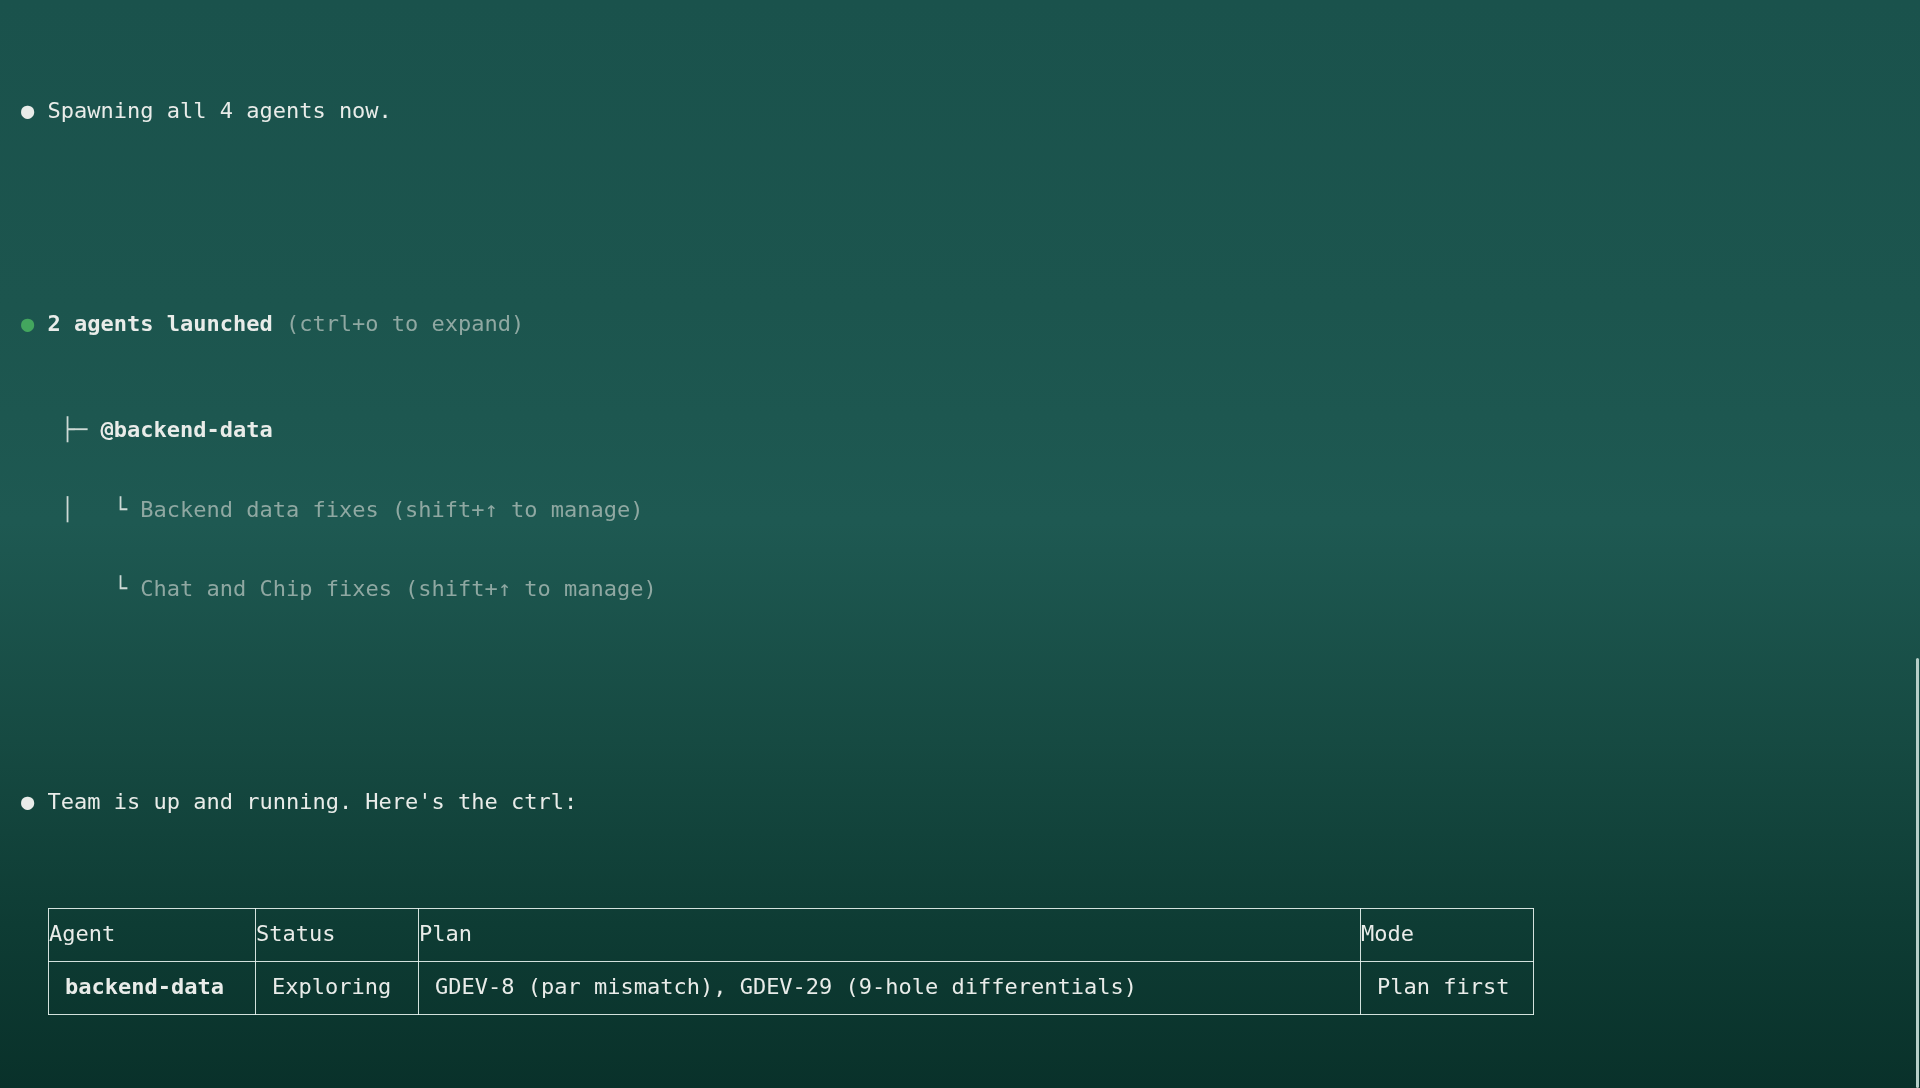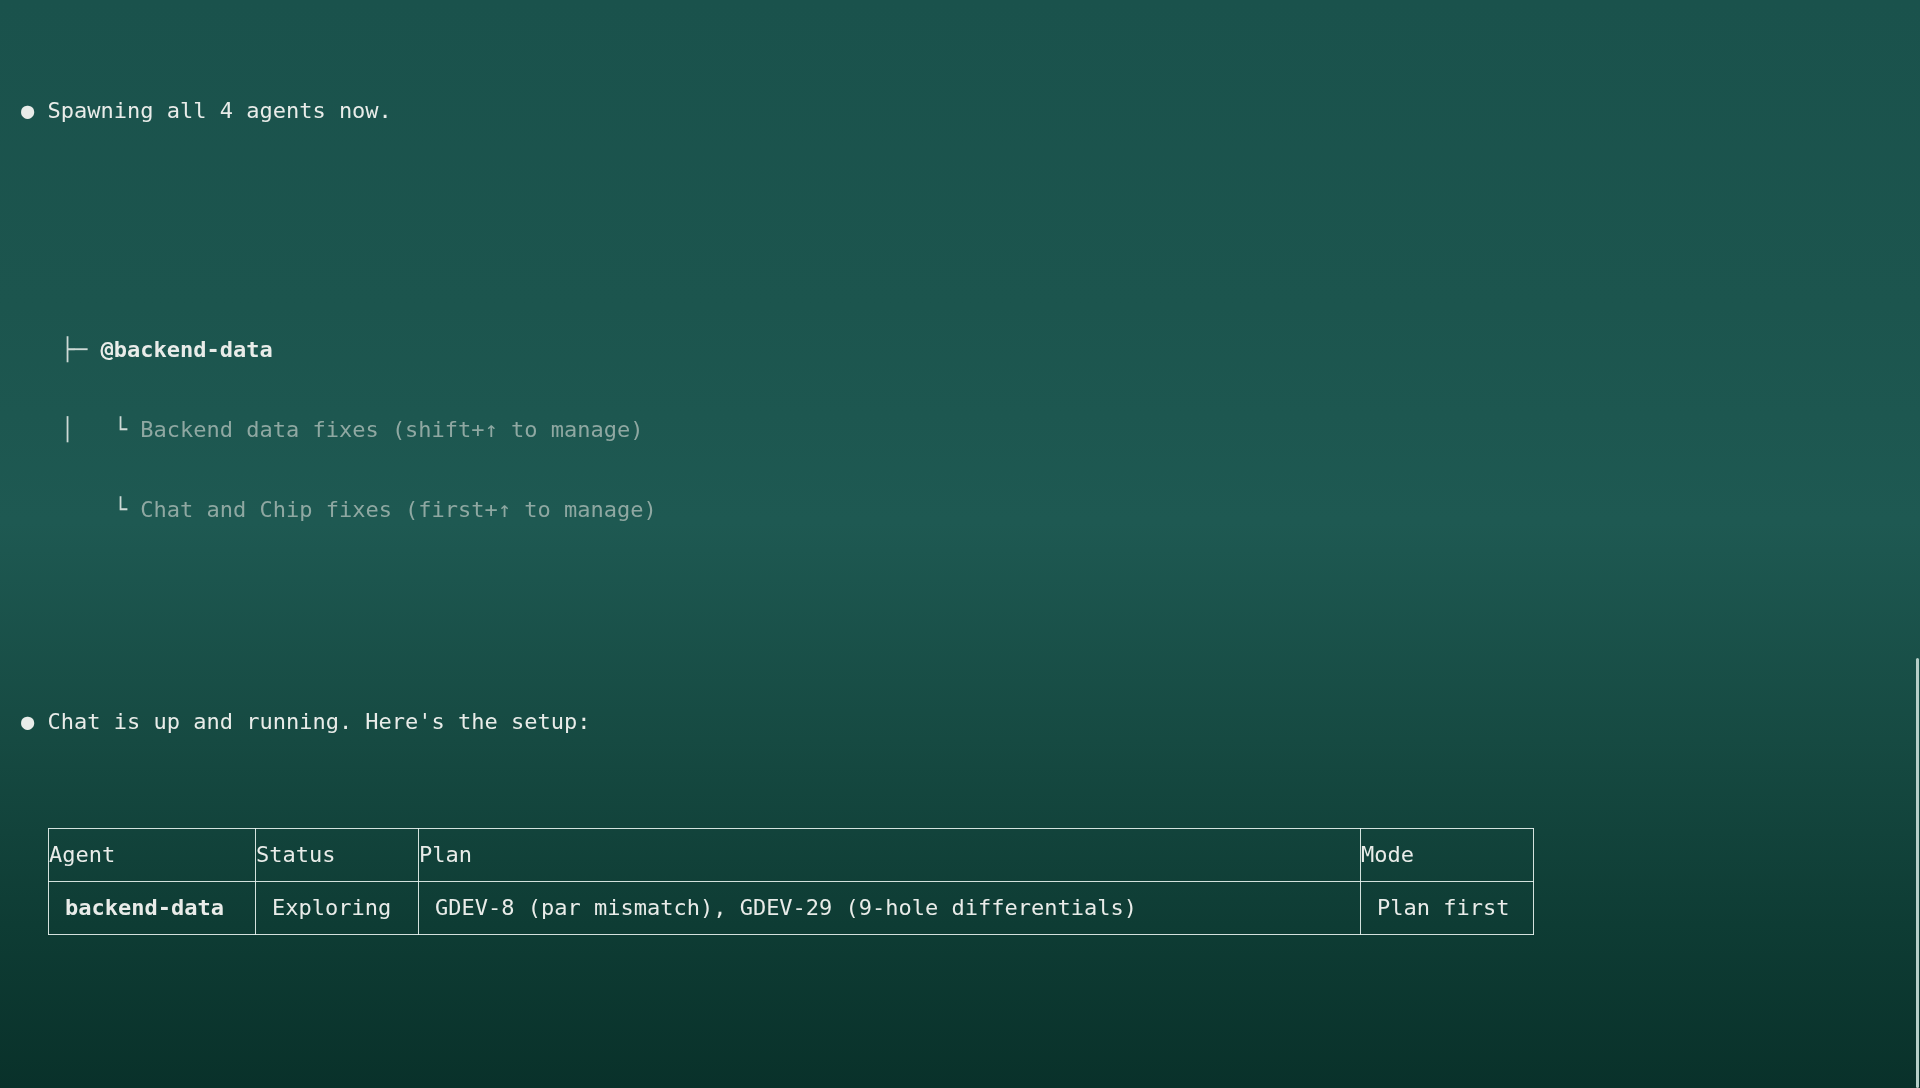--- a/index.html
+++ b/index.html
@@ -55,28 +55,29 @@
 </style>
 </head>
 <body>
 
 <div class="term">
 
   <div class="line"><span class="bullet">●</span><span>Spawning all 4 agents now.</span></div>
 
   <div class="line"></div>
 
+  <div class="line"><span class="bullet green">●</span><span class="b">2 agents launched</span><span class="mut gap1">(ctrl+o to expand)</span></div>
 
   <div class="line ind3"><span class="dim">├─ </span><span class="b">@backend-data</span></div>
   <div class="line ind3"><span class="dim">│   └ </span><span class="mut">Backend data fixes (shift+↑ to manage)</span></div>
-  <div class="line ind3"><span class="dim">    └ </span><span class="mut">Chat and Chip fixes (first+↑ to manage)</span></div>
+  <div class="line ind3"><span class="dim">    └ </span><span class="mut">Chat and Chip fixes (shift+↑ to manage)</span></div>
 
   <div class="line"></div>
 
-  <div class="line"><span class="bullet">●</span><span>Chat is up and running. Here's the setup:</span></div>
+  <div class="line"><span class="bullet">●</span><span>Team is up and running. Here's the ctrl:</span></div>
 
   <table class="agents">
     <colgroup><col style="width:207px"><col style="width:163px"><col style="width:942px"><col style="width:173px"></colgroup>
     <thead>
       <tr>
         <th>Agent</th>
         <th>Status</th>
         <th>Plan</th>
         <th>Mode</th>
       </tr>

